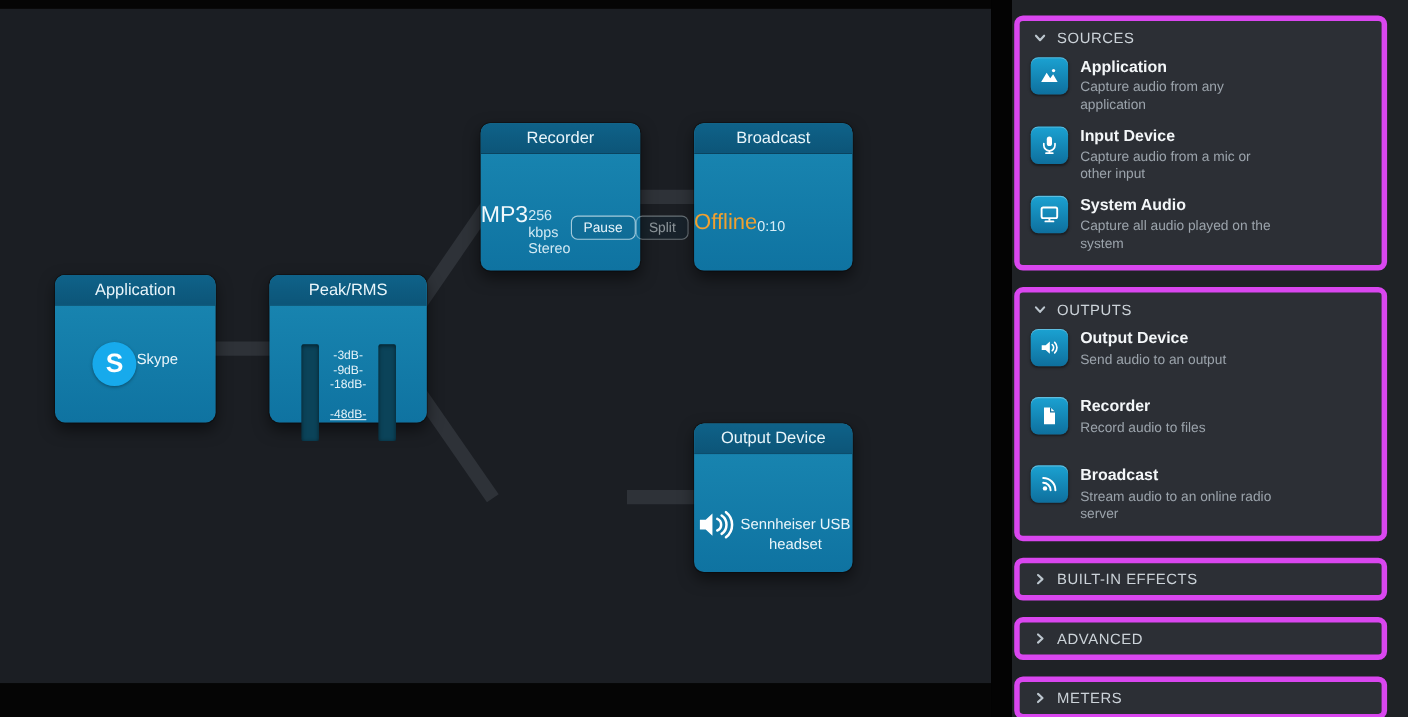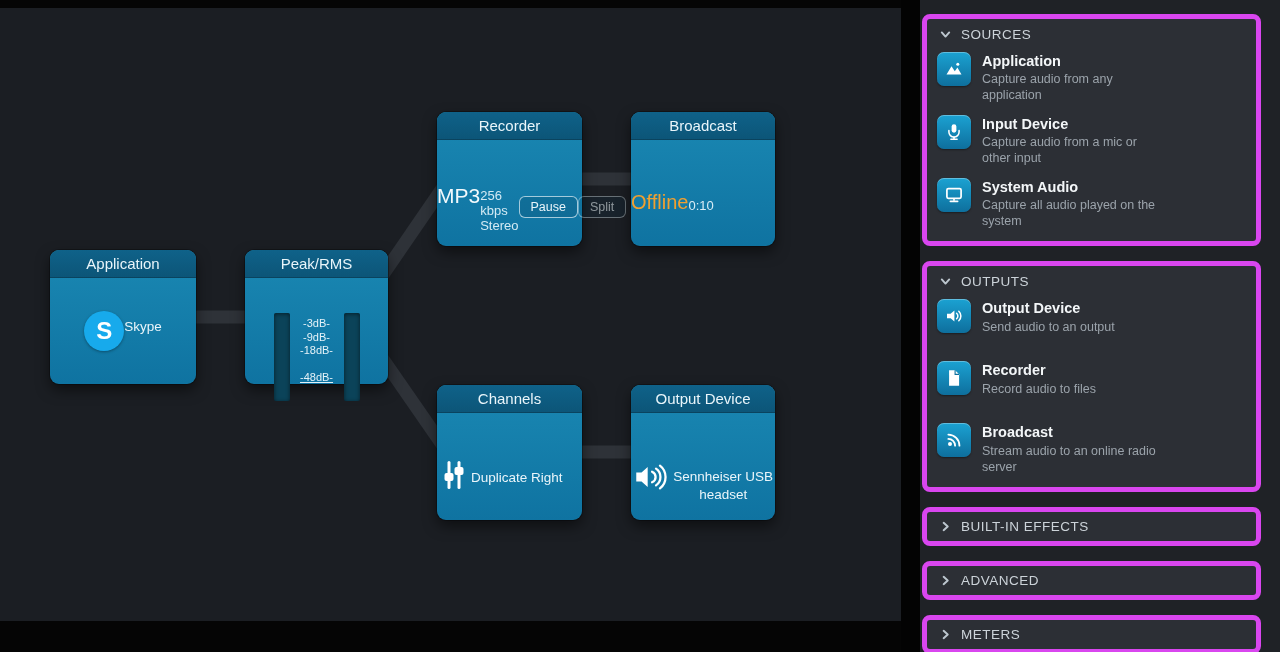--- a/index.html
+++ b/index.html
@@ -134,32 +134,20 @@
   </div>
 
   <div class="block" style="left:631px;top:112px;width:144px;height:134px">
     <div class="block-header">Broadcast</div>
     <div class="block-body bc-body">
       <div class="bc-status">Offline</div>
       <div class="bc-time">0:10</div>
     </div>
   </div>
 
-  <div class="block" style="left:437px;top:385px;width:145px;height:135px">
-    <div class="block-header">Channels</div>
-    <div class="block-body ch-body">
-      <svg width="34" height="30" viewBox="0 0 34 30">
-        <line x1="12" y1="2.5" x2="12" y2="27.5" stroke="#fff" stroke-width="3" stroke-linecap="round"></line>
-        <line x1="22" y1="2.5" x2="22" y2="27.5" stroke="#fff" stroke-width="3" stroke-linecap="round"></line>
-        <rect x="7.5" y="13" width="9" height="8" rx="2" fill="#fff"></rect>
-        <rect x="17.5" y="7" width="9" height="8" rx="2" fill="#fff"></rect>
-      </svg>
-      <div class="icon-gap">Duplicate Right</div>
-    </div>
-  </div>
 
   <div class="block" style="left:631px;top:385px;width:144px;height:135px">
     <div class="block-header">Output Device</div>
     <div class="block-body ch-body">
       <svg width="46" height="34" viewBox="0 0 46 34">
         <path d="M6,12 H12 L19,5.5 V28.5 L12,22 H6 Z" fill="#fff"></path>
         <path d="M24,11 a6.5,6.5 0 0 1 0,12" stroke="#fff" stroke-width="2.6" fill="none" stroke-linecap="round"></path>
         <path d="M28.5,7.5 a11.5,11.5 0 0 1 0,19" stroke="#fff" stroke-width="2.6" fill="none" stroke-linecap="round"></path>
         <path d="M33,4 a16.5,16.5 0 0 1 0,26" stroke="#fff" stroke-width="2.6" fill="none" stroke-linecap="round"></path>
       </svg>

